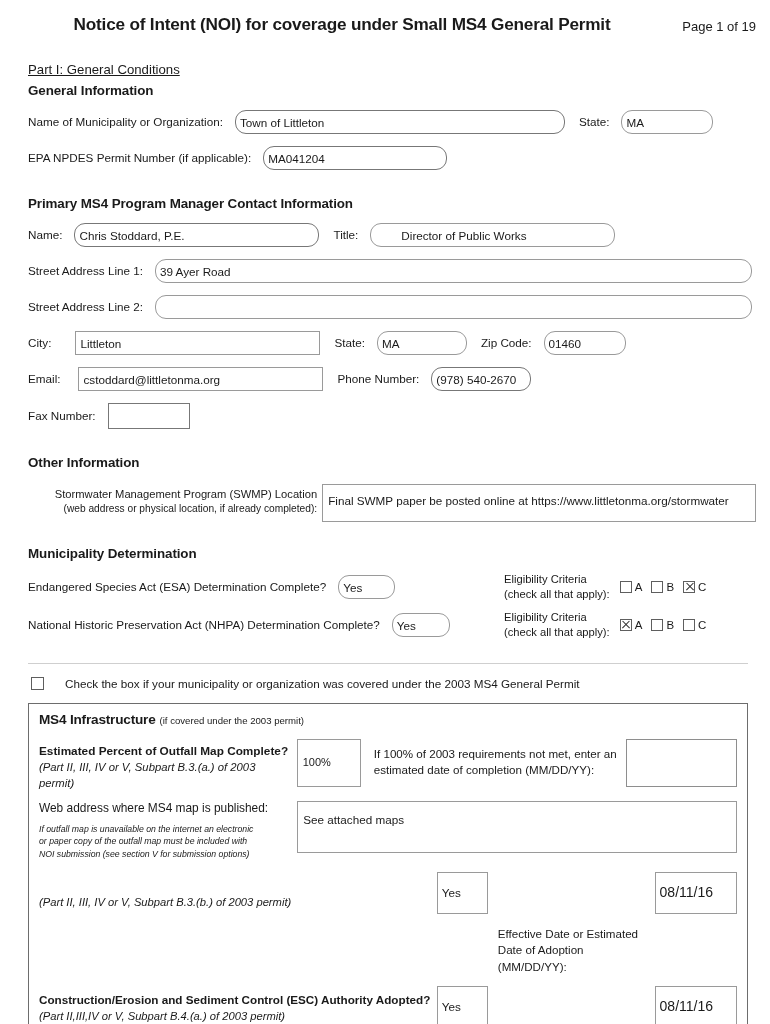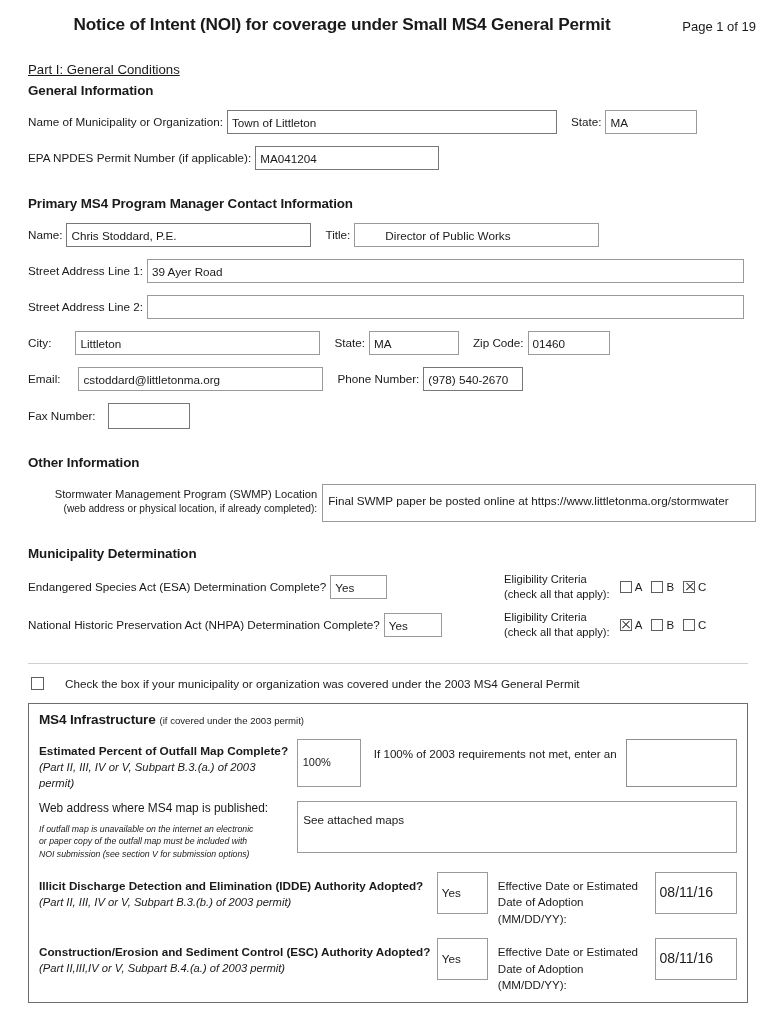--- a/index.html
+++ b/index.html
@@ -83,21 +83,21 @@
     box-sizing: border-box;
     font-size: 11.7px;
     display: flex;
     align-items: center;
     padding-left: 4px;
     color: #1a1a1a;
     overflow: hidden;
     white-space: nowrap;
   }
   .fld.dark { border-color: #777; }
-  .gapl { margin-left: 4px; }
+  .gapl { margin-left: 12px; border-radius: 11px; }
   .gapl-lg { margin-left: 14px; }
 
   
   .swmp-row {
     display: flex;
     align-items: flex-start;
     margin-left: 14px;
     margin-top: 14px;
   }
   .swmp-label {
@@ -313,20 +313,21 @@
     box-sizing: border-box;
     font-size: 11.7px;
     padding: 13px 0 0 4px;
   }
   .auth-eff {
     width: 158px;
     font-size: 11.6px;
     line-height: 1.42;
     padding-top: 6px;
     margin-left: 10px;
+    margin-top: 48px;
   }
   .auth-date {
     width: 84px;
     height: 42px;
     border: 1px solid #9a9a9a;
     box-sizing: border-box;
     font-size: 14px;
     padding: 11px 0 0 4px;
     margin-left: 2px;
   }
@@ -486,40 +487,41 @@
     </div>
 
     <div class="outfall-row">
       <div class="outfall-q">
         <b>Estimated Percent of Outfall Map Complete?</b><br>
         <i>(Part II, III, IV or V, Subpart B.3.(a.) of 2003 permit)</i>
       </div>
       <div class="pct-box">100%</div>
       <div class="met-text">
         <div>If 100% of 2003 requirements not met, enter an</div>
+        <div>estimated date of completion (MM/DD/YY):</div>
       </div>
       <div class="date-box"></div>
     </div>
 
     <div class="web-row">
       <div class="web-left">
         <div class="main">Web address where MS4 map is published:</div>
         <div class="fine">
           <div>If outfall map is unavailable on the internet an electronic</div>
           <div>or paper copy of the outfall map must be included with</div>
           <div>NOI submission (see section V for submission options)</div>
         </div>
       </div>
       <div class="web-box">See attached maps</div>
     </div>
 
 
     <div class="auth-row">
       <div class="auth-q">
-        <b>Illicit Discharge Detection and Elimination (IDDE) Authority Adopted?</b><br>
+        <br>
         <i>(Part II, III, IV or V, Subpart B.3.(b.) of 2003 permit)</i>
       </div>
       <div class="auth-yes">Yes</div>
       <div class="auth-eff">
         <div>Effective Date or Estimated</div>
         <div>Date of Adoption (MM/DD/YY):</div>
       </div>
       <div class="auth-date">08/11/16</div>
     </div>
 

